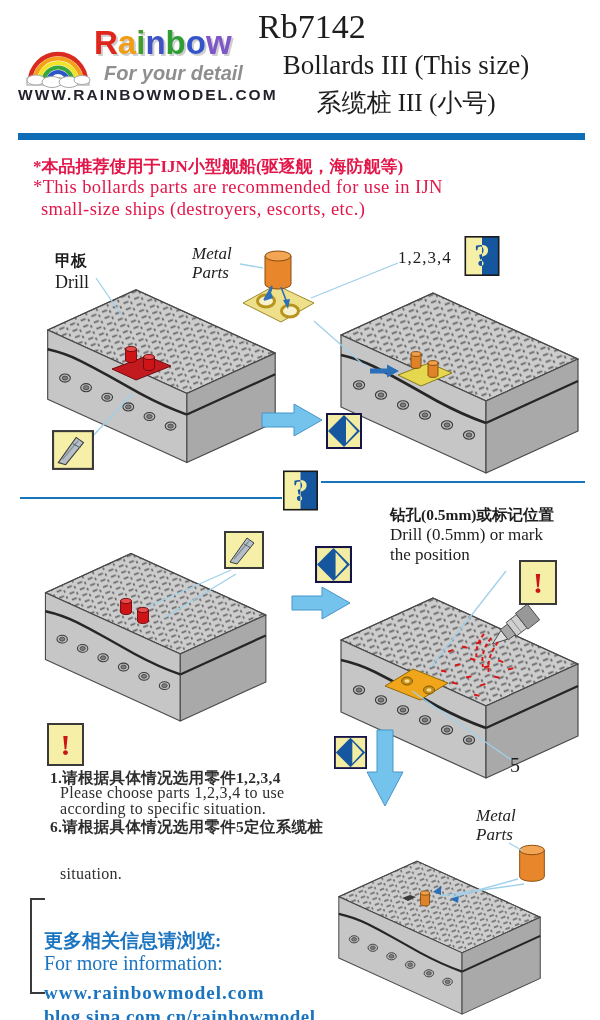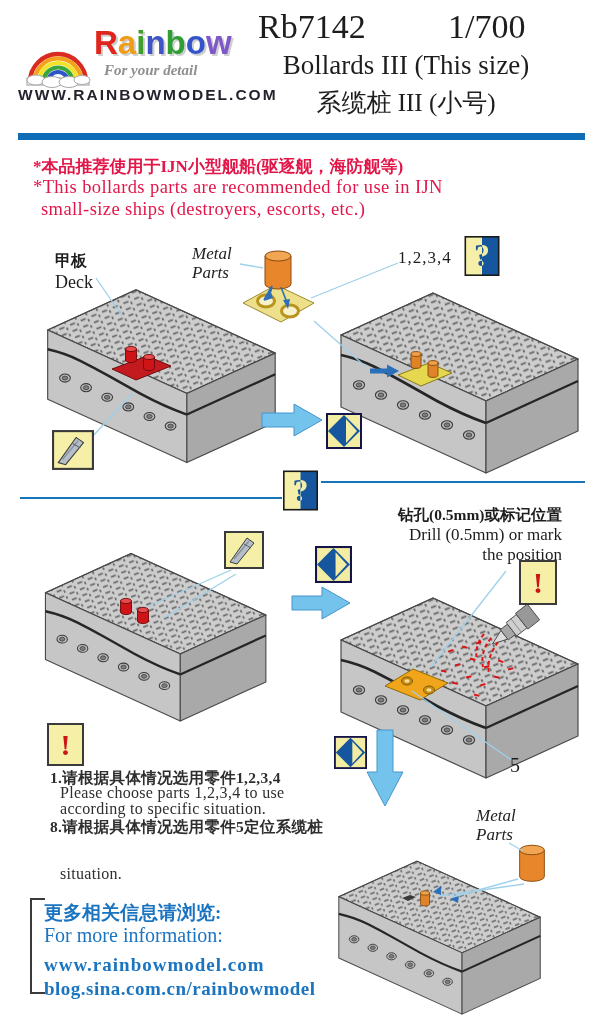--- a/index.html
+++ b/index.html
@@ -8,22 +8,22 @@
   .abs{position:absolute;}
   .art{position:absolute;left:0;top:0;z-index:1;}
   .lbl{position:absolute;z-index:3;white-space:nowrap;}
 
   
   .brand{left:94px;top:24px;font-family:"Liberation Sans","DejaVu Sans",sans-serif;
          font-weight:800;font-size:33px;letter-spacing:0px;}
   .brand span{text-shadow:2px 2px 0 #cfcfcf;}
   .b0{color:#e0261c}.b1{color:#f09c14}.b2{color:#3f9e2d}.b3{color:#4053c4}
   .b4{color:#2f9e35}.b5{color:#3454cc}.b6{color:#7e57c8}
-  .tagline{left:104px;top:62px;font-family:Liberation Serif, serif;font-style:italic;
-           font-weight:800;font-size:15px;color:#8f8f8f;text-shadow:1px 1px 0 #fff;}
+  .tagline{left:104px;top:62px;font-family:Liberation Sans, sans-serif;font-style:italic;
+           font-weight:800;font-size:20px;color:#8f8f8f;text-shadow:1px 1px 0 #fff;}
   .website{left:18px;top:86px;font-family:"Liberation Sans","DejaVu Sans",sans-serif;
            font-weight:700;font-size:15.5px;letter-spacing:2px;color:#23232d;}
   .code{left:258px;top:8px;font-size:34px;}
   .scale{left:448px;top:8px;font-size:34px;}
   .title-en{left:240px;top:50px;width:332px;text-align:center;font-size:27px;}
   .title-cn{left:240px;top:86px;width:332px;text-align:center;font-size:25px;}
   .bluebar{left:18px;top:133px;width:567px;height:7px;background:#0e6db6;z-index:2;}
 
   
   .note{color:#e3164a;}
@@ -33,34 +33,34 @@
 
   
   .diag{font-size:17px;color:#222;line-height:19px;}
   .deck-label{left:55px;top:239px;}
   .deck-label .cn{font-size:16px;font-weight:600;display:block;margin-top:12px;}
   .deck-label .en{font-size:18px;display:block;}
   .mp1{left:192px;top:244px;}
   .mp2{left:476px;top:806px;}
   .mp1 span,.mp2 span{display:block;font-style:italic;}
   .nums{left:398px;top:248px;font-size:17px;letter-spacing:1px;}
-  .drill-label{left:390px;top:505px;width:172px;text-align:right;line-height:20px;}
+  .drill-label{left:390px;top:505px;width:172px;line-height:20px;}
   .drill-label .cn{font-size:15.5px;font-weight:600;display:block;}
   .drill-label .en{font-size:17px;display:block;}
   .part5{left:510px;top:754px;font-size:20px;}
 
   
   .ins{color:#2e2e2e;font-size:16px;letter-spacing:.3px;}
   .ins.cn{font-size:15.5px;font-weight:600;}
 
   
   .bracket{left:30px;top:898px;width:14px;height:96px;border-left:2px solid #3a3a3a;z-index:2;}
   .bracket:before,.bracket:after{content:"";position:absolute;left:0;width:13px;height:2px;background:#3a3a3a;}
   .bracket:before{top:0}.bracket:after{bottom:0}
-  .foot{color:#1b74c0;}
+  .foot{color:#1b74c0;margin-top:28px;}
   .foot-cn{left:44px;top:900px;font-size:19px;font-weight:700;}
   .foot-en{left:44px;top:924px;font-size:20px;}
   .url1{left:44px;top:954px;font-size:19px;font-weight:700;letter-spacing:1px;}
   .url2{left:44px;top:978px;font-size:19px;font-weight:700;letter-spacing:.5px;}
 
   
   .icon{position:absolute;z-index:3;}
   .icon-excl{background:#f5efa8;border:2px solid #3a3a3a;display:flex;align-items:center;justify-content:center;box-sizing:border-box;}
   .icon-excl span{color:#cc1616;font-weight:700;font-size:30px;line-height:1;}
 </style>
@@ -239,32 +239,31 @@
     <rect x="5" y="52" width="62" height="7" fill="#ffffff" stroke="#9a9a9a" stroke-width="1"></rect>
     <ellipse cx="14" cy="54" rx="9" ry="5" fill="#fff" stroke="#a8a8a8"></ellipse>
     <ellipse cx="30" cy="56" rx="10" ry="5.5" fill="#fff" stroke="#a8a8a8"></ellipse>
     <ellipse cx="47" cy="56" rx="10" ry="5.5" fill="#fff" stroke="#a8a8a8"></ellipse>
     <ellipse cx="60" cy="54" rx="8" ry="4.5" fill="#fff" stroke="#a8a8a8"></ellipse>
   </svg>
   <div class="lbl brand"><span class="b0">R</span><span class="b1">a</span><span class="b2">i</span><span class="b3">n</span><span class="b4">b</span><span class="b5">o</span><span class="b6">w</span></div>
   <div class="lbl tagline">For your detail</div>
   <div class="lbl website">WWW.RAINBOWMODEL.COM</div>
   <div class="lbl code">Rb7142</div>
-  <div class="lbl scale">1/700</div>
   <div class="lbl title-en">Bollards III (This size)</div>
   <div class="lbl title-cn">系缆桩 III (小号)</div>
   <div class="abs bluebar"></div>
 
   <div class="lbl note note1">*本品推荐使用于IJN小型舰船(驱逐舰，海防舰等)</div>
   <div class="lbl note note3">small-size ships (destroyers, escorts, etc.)</div>
   <div class="lbl note note2">*This bollards parts are recommended for use in IJN</div>
 
   <div class="lbl deck-label">
     <span class="cn">甲板</span>
-    <span class="en">Deck</span>
+    <span class="en">Drill</span>
   </div>
   <div class="lbl diag mp1">
     <span>Metal</span>
     <span>Parts</span>
   </div>
   <div class="lbl nums">1,2,3,4</div>
 
   <div class="lbl drill-label">
     <span class="cn">钻孔(0.5mm)或标记位置</span>
     <span class="en">Drill (0.5mm) or mark</span>
@@ -337,21 +336,21 @@
   <div class="icon icon-excl" style="left:519px;top:560px;width:38px;height:45px">
     <span>!</span>
   </div>
   <div class="icon icon-excl" style="left:47px;top:723px;width:37px;height:43px">
     <span>!</span>
   </div>
 
   <div class="lbl ins cn" style="left:50px;top:768px">1.请根据具体情况选用零件1,2,3,4</div>
   <div class="lbl ins" style="left:60px;top:784px">Please choose parts 1,2,3,4 to use</div>
   <div class="lbl ins" style="left:60px;top:800px">according to specific situation.</div>
-  <div class="lbl ins cn" style="left:50px;top:817px">8.请根据具体情况选用零件5定位系缆桩</div>
+  <div class="lbl ins cn" style="left:50px;top:817px">6.请根据具体情况选用零件5定位系缆桩</div>
   <div class="lbl ins" style="left:60px;top:865px">situation.</div>
 
   <div class="abs bracket"></div>
   <div class="lbl foot foot-cn">更多相关信息请浏览:</div>
   <div class="lbl foot foot-en">For more information:</div>
   <div class="lbl foot url1">www.rainbowmodel.com</div>
   <div class="lbl foot url2">blog.sina.com.cn/rainbowmodel</div>
 
 </div>
 

